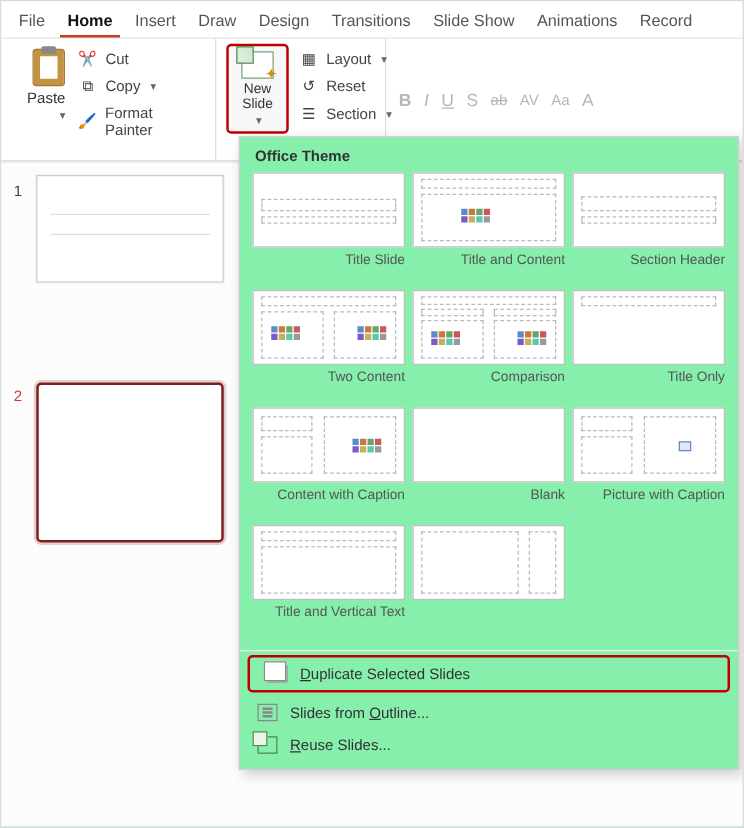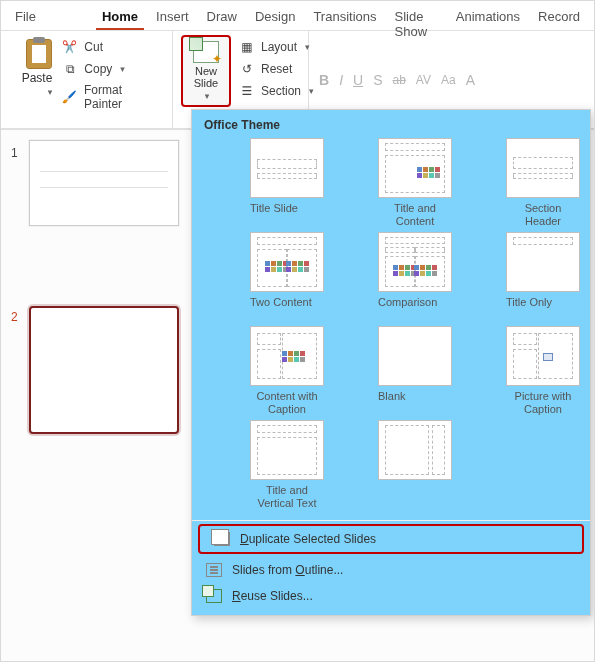--- a/index.html
+++ b/index.html
@@ -37,21 +37,20 @@
   .tab {
     padding: 2px 6px 4px 6px;
     cursor: pointer;
     font-size: 13px;
     color: #555;
   }
   .tab.active {
     color: #111;
     border-bottom: 2px solid var(--active-underline);
     font-weight:600;
-    margin-left:48px;
   }
 
   
   .ribbon {
     display: flex;
     align-items: stretch;
     background: #fff;
     border-bottom: 1px solid var(--border-gray);
     height: 98px;
   }
@@ -133,36 +132,36 @@
   .thumb .inner-line {
     position:absolute; left:10px; right:10px; top:30px; height:1px; background:#e0e0e0;
   }
   .num2 { color: var(--active-underline); }
 
   
   .gallery {
     position:absolute;
     left:190px; top:108px;
     width:400px;
-    background:#7dd3fc;
+    background:#86efac;
     border:1px solid #cfcfcf;
     box-shadow: 3px 3px 10px rgba(0,0,0,.2);
     z-index:50;
     padding-bottom:6px;
   }
   .gallery-title {
     font-weight:600; font-size:12px; padding:8px 12px 6px 12px;
   }
   .layout-grid {
     display:grid;
     grid-template-columns: repeat(3, 1fr);
     gap: 4px 6px;
     padding: 0 10px 8px 10px;
   }
-  .layout-cell { display:flex; flex-direction:column; align-items:flex-start; gap:4px;margin-left:48px; }
+  .layout-cell { display:flex; flex-direction:column; align-items:flex-end; gap:4px; }
   .layout-thumb {
     width:100%; height:60px;
     border:1px solid #bfbfbf;
     background:#fff;
     position:relative;
     padding:5px;
   }
   .dashbox {
     position:absolute; border:1px dashed #bbb;
   }

